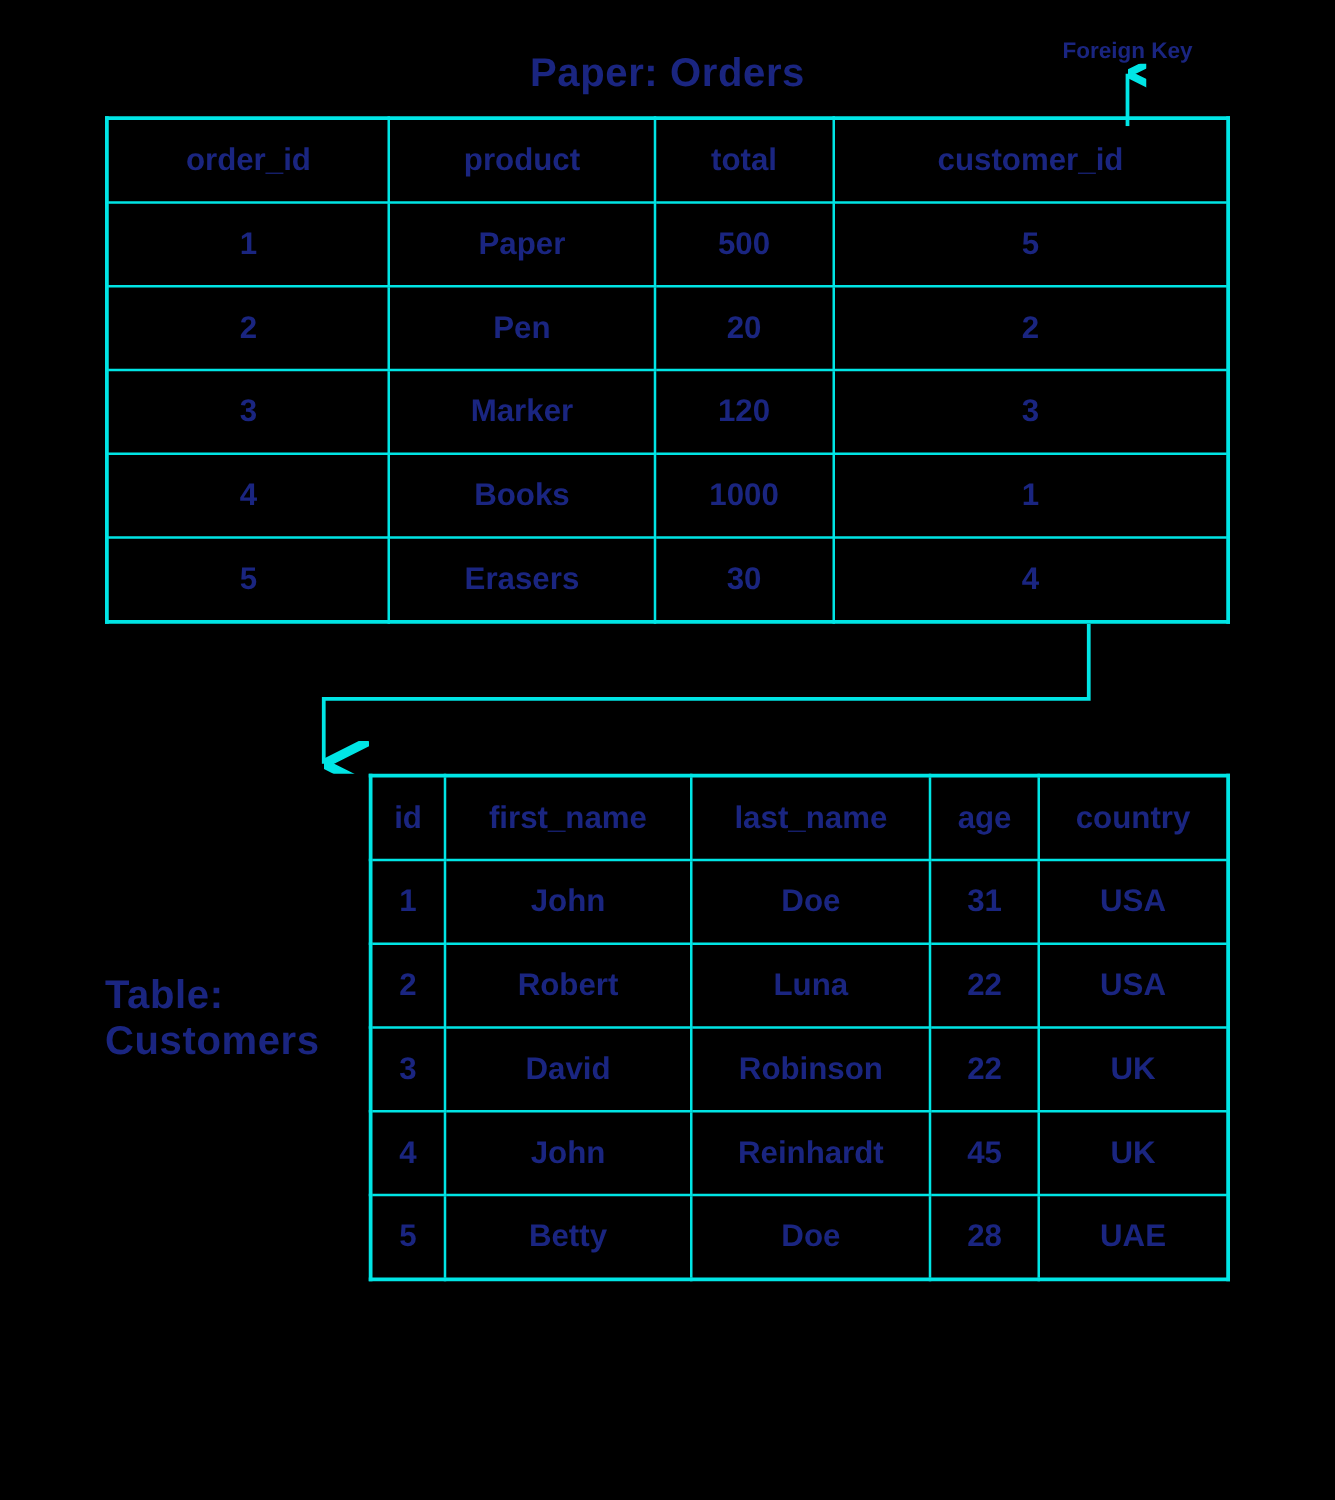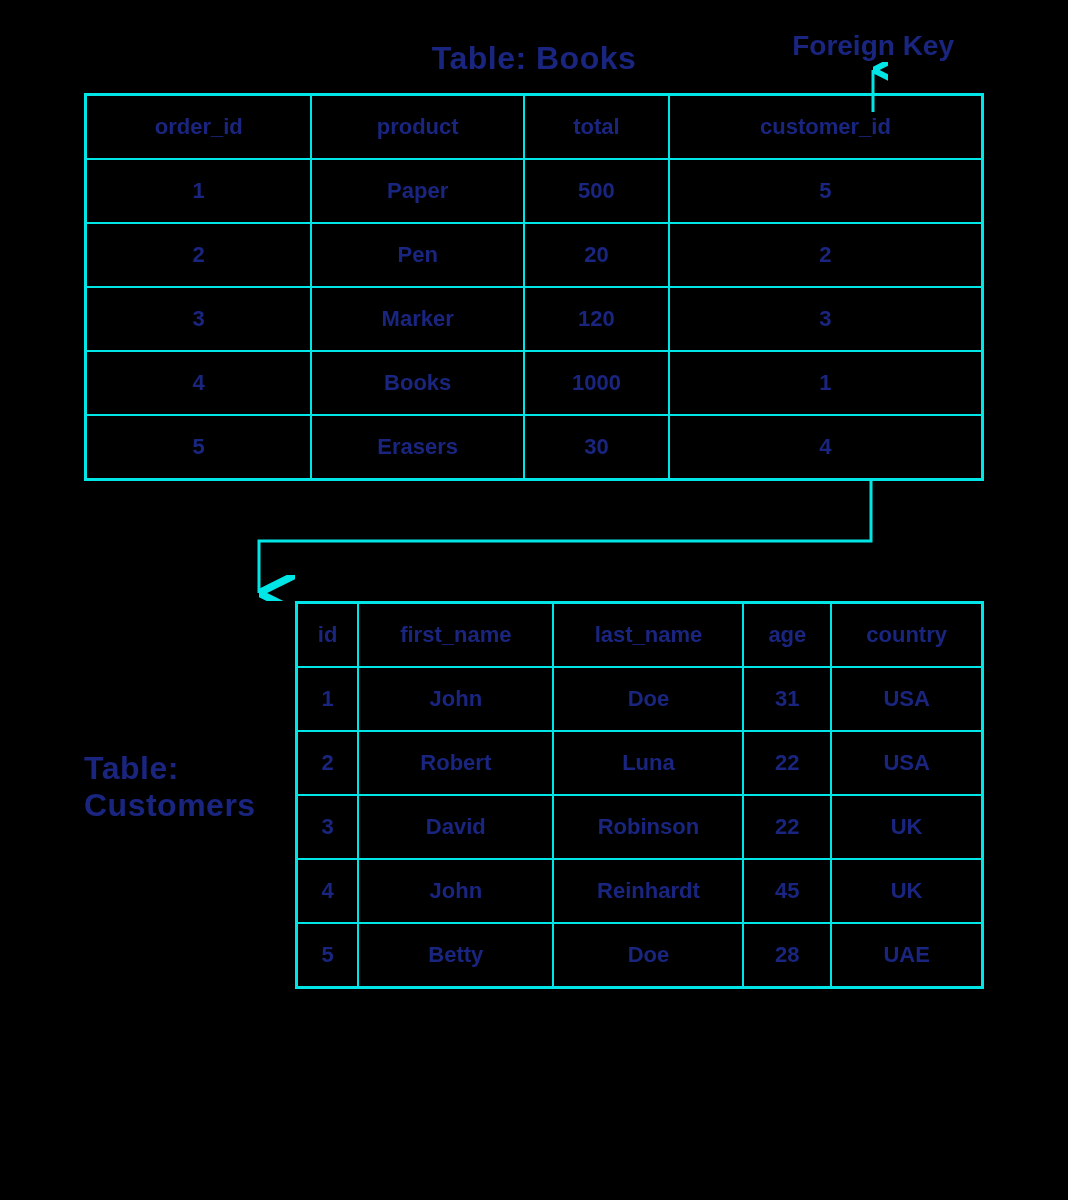--- a/index.html
+++ b/index.html
@@ -42,31 +42,31 @@
     .db-table {
       border: 3px solid #00e5e5;
       border-collapse: collapse;
       width: 100%;
     }
 
     .db-table th, .db-table td {
       border: 2px solid #00e5e5;
       padding: 18px 10px;
       text-align: center;
-      font-size: 22px;
+      font-size: 25px;
       font-weight: bold;
       color: #1a2580;
     }
 
     .db-table th {
       font-weight: bold;
     }
 
     .fk-label {
-      font-size: 28px;
+      font-size: 18px;
       font-weight: bold;
       color: #1a2580;
       white-space: nowrap;
     }
 
     
     .connector-svg {
       width: 900px;
       height: 120px;
       display: block;
@@ -82,21 +82,21 @@
     }
   </style>
 </head>
 <body>
 
 <div class="diagram-container">
 
   <div class="orders-section">
 
     <div style="width:100%; position:relative; display:flex; justify-content:center; align-items:flex-start;">
-      <span class="table-title">Table: Books</span>
+      <span class="table-title">Paper: Orders</span>
 
       <div style="position:absolute; right:30px; top:-10px; display:flex; flex-direction:column; align-items:center;">
         <span class="fk-label">Foreign Key</span>
         <svg width="30" height="50" viewBox="0 0 30 50">
           <defs>
             <marker id="arrowUp" markerWidth="10" markerHeight="10" refX="5" refY="0" orient="auto">
               <path d="M0,10 L5,0 L10,10" fill="none" stroke="#00e5e5" stroke-width="2"></path>
             </marker>
           </defs>
           <line x1="15" y1="50" x2="15" y2="8" stroke="#00e5e5" stroke-width="3" marker-end="url(#arrowUp)"></line>

